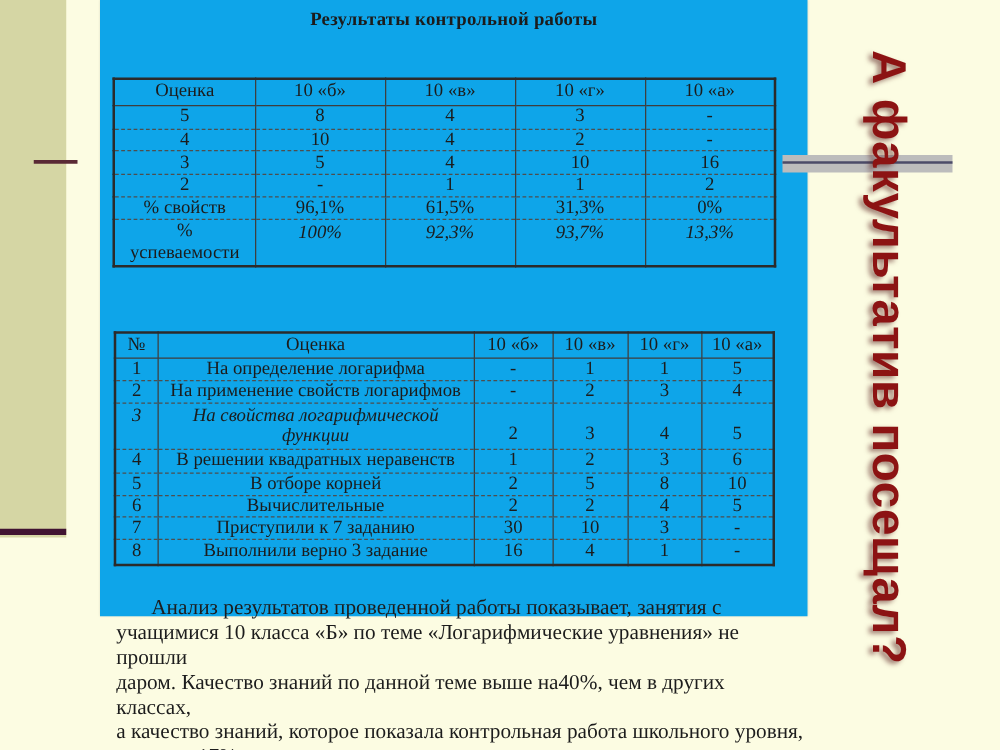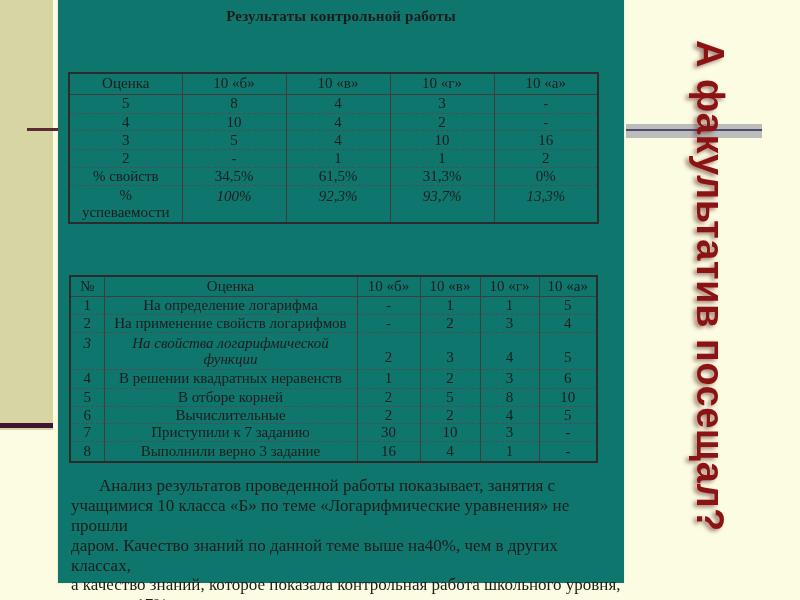--- a/index.html
+++ b/index.html
@@ -4,25 +4,25 @@
 <style>
   html,body { margin:0; padding:0; background:#fcfce2; }
   .slide {
     position:relative; width:800px; height:600px; overflow:hidden;
     background:#fcfce2; color:#1c1c1c;
     font-family:"Liberation Serif","DejaVu Serif",serif;
   }
   .olive-band { position:absolute; left:0; top:0; width:53px; height:430px; background:#d5d6a4; }
   .olive-band-bottom-line { position:absolute; left:0; top:423px; width:53px; height:5px; background:#401331; }
   .accent-line { position:absolute; left:27px; top:128px; width:35px; height:3px; background:#5a2a35; }
-  .panel { position:absolute; left:58px; top:0; width:566px; height:583px; background:#0f766e; box-shadow:0 0 2px rgba(0,0,0,.12); }
+  .panel { position:absolute; left:80px; top:0; width:566px; height:493px; background:#0ea5e9; box-shadow:0 0 2px rgba(0,0,0,.12); }
   .t-title { position:absolute; left:0; width:100%; text-align:center; font-size:15px; font-weight:600; letter-spacing:.2px; }
   #t1-title { top:8px; }
   #t2-title { top:233px; }
-  table { position:absolute; border-collapse:collapse; table-layout:fixed; font-size:15px; border:2px solid #2b2b2b;margin-top:10px; }
+  table { position:absolute; border-collapse:collapse; table-layout:fixed; font-size:15px; border:2px solid #2b2b2b; }
   #table1 { left:10px; top:62px; width:529px; }
   #table2 { left:11px; top:265px; width:527px; }
   th,td {
     border-left:1px solid #3e3e3e; border-right:1px solid #3e3e3e;
     border-top:1px dashed #4e4e4e; border-bottom:none;
     padding:0 3px; text-align:center; vertical-align:middle;
     line-height:1.12; font-weight:normal; white-space:pre-line; overflow:hidden;
   }
   thead th { border-top:none; border-bottom:1px solid #3e3e3e; }
   td.left { text-align:center; }
@@ -95,21 +95,21 @@
         </tr>
         <tr style="height:17px">
           <td>2</td>
           <td>-</td>
           <td>1</td>
           <td>1</td>
           <td>2</td>
         </tr>
         <tr style="height:18px">
           <td>% свойств</td>
-          <td>34,5%</td>
+          <td>96,1%</td>
           <td>61,5%</td>
           <td>31,3%</td>
           <td>0%</td>
         </tr>
         <tr style="height:37px">
           <td>%
 успеваемости</td>
           <td class="vtop">100%</td>
           <td class="vtop">92,3%</td>
           <td class="vtop">93,7%</td>

